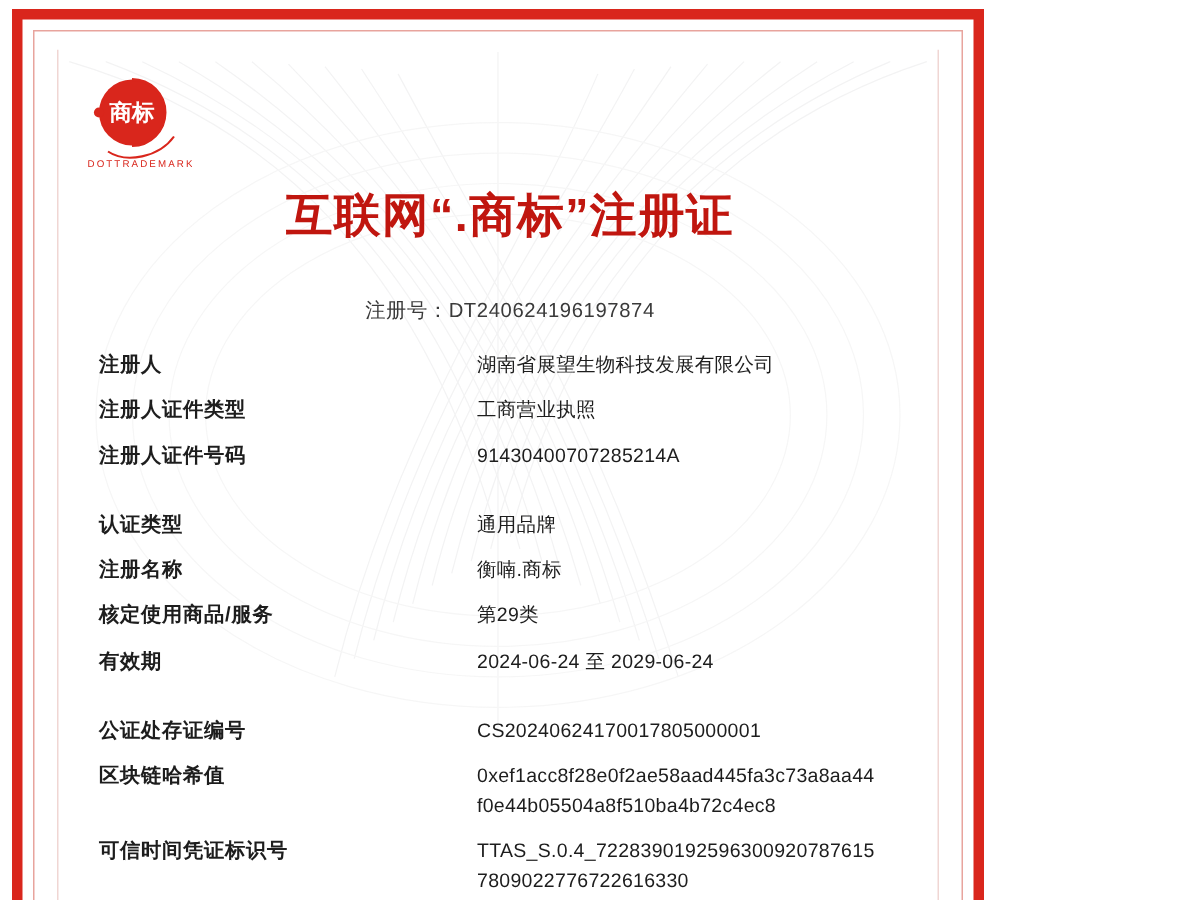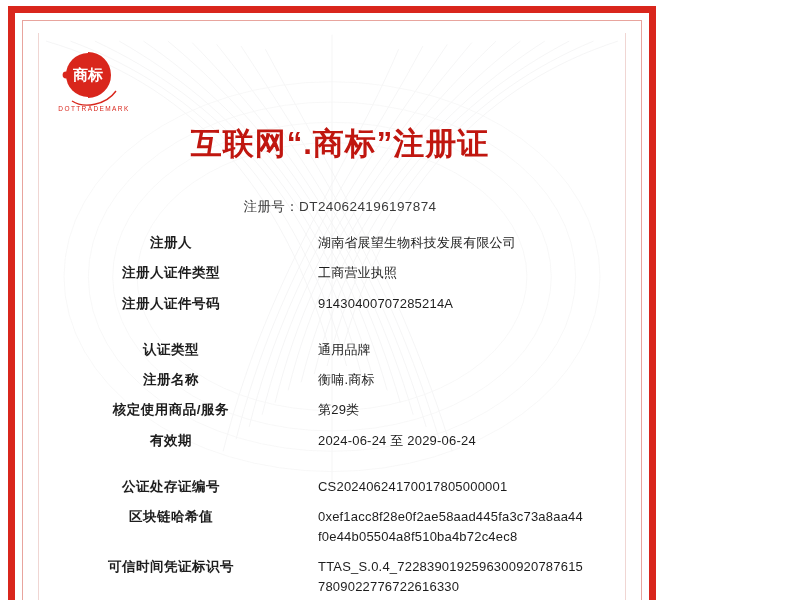--- a/index.html
+++ b/index.html
@@ -108,28 +108,29 @@
   }
   .field-group { margin-bottom: 14px; }
   .field-row {
     display: flex;
     align-items: flex-start;
     margin-bottom: 10px;
   }
   .field-label {
     width: 280px;
     flex: 0 0 280px;
-    text-align: center;
+    text-align: left;
     padding-right: 14px;
     box-sizing: border-box;
     font-size: 13.5px;
     font-weight: bold;
     color: #1d1d1d;
     line-height: 1.5;
     letter-spacing: 0.5px;
+    padding-left: 28px;
   }
   .field-value {
     flex: 1 1 auto;
     font-size: 13px;
     color: #1d1d1d;
     line-height: 1.55;
     letter-spacing: 0.2px;
     word-break: break-all;
     padding-right: 40px;
   }

